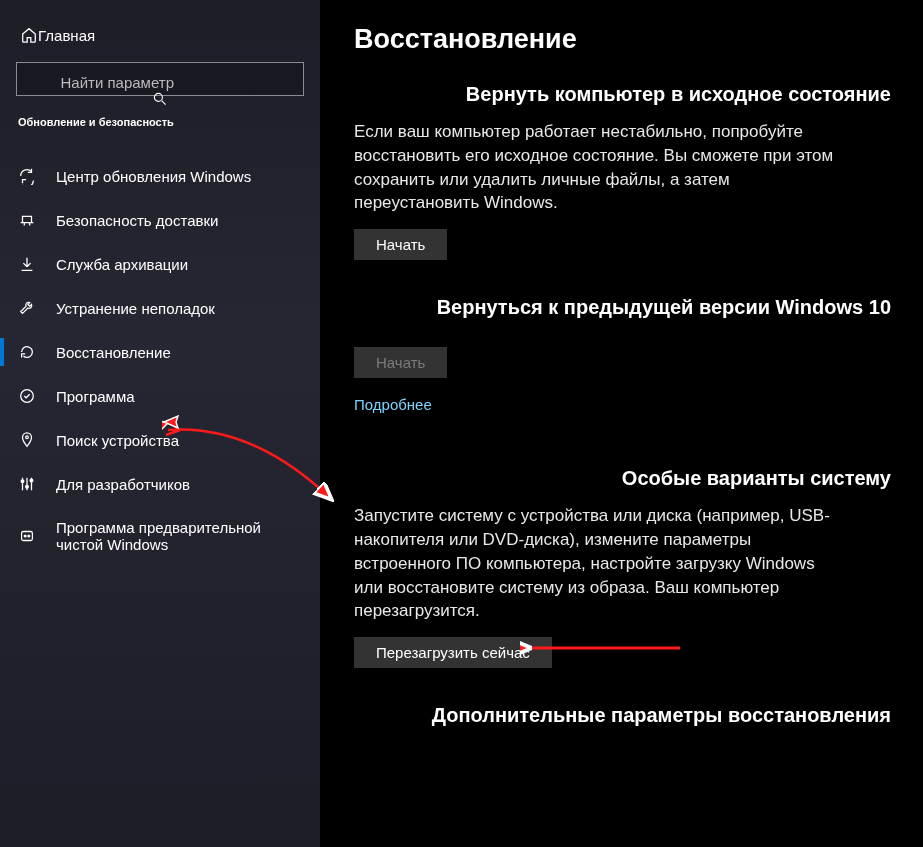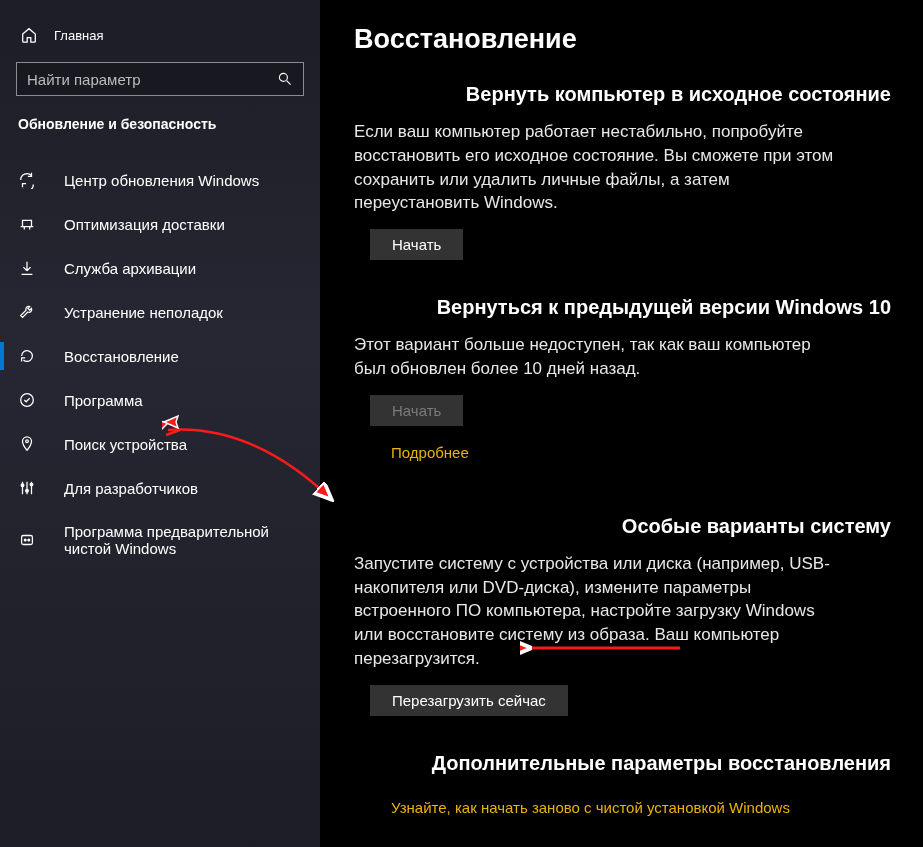--- a/index.html
+++ b/index.html
@@ -20,46 +20,47 @@
     position: relative;
   }
   .sidebar-overlay {
     position:absolute; inset:0;
     background: linear-gradient(180deg, rgba(30,30,40,0.85) 0%, rgba(45,45,60,0.7) 40%, rgba(30,30,40,0.85) 100%);
     z-index:-1;
   }
   .home-row {
     display:flex; align-items:center;
     padding: 6px 20px 18px 20px;
-    gap: 16px;
-    font-size: 13px;
+    gap: 0;
+    font-size: 15px;
   }
   .home-row .icon { width:18px; height:18px; }
   .search-box {
     margin: 0 16px 20px 16px;
     border: 1px solid rgba(255,255,255,0.5);
     height: 34px;
     display:flex; align-items:center;
     padding: 11px 10px;
     background: rgba(0,0,0,0.2);
+    flex-direction: column;
   }
   .search-box input {
     flex:1; background:transparent; border:none; outline:none; color:#ccc;
     font-size:15px;
   }
   .search-box input::placeholder { color:#bbb; }
   .search-box .icon { width:16px; height:16px; }
   .sidebar-header {
     padding: 0 18px 12px 18px;
-    font-size:14px; font-weight:600;
+    font-size:11px; font-weight:600;
   }
   .nav-list { list-style:none; margin-top:14px; }
   .nav-item {
     display:flex; align-items:center;
-    gap: 28px;
+    gap: 20px;
     padding: 13px 18px;
     font-size:15px;
     cursor:pointer;
     position:relative;
   }
   .nav-item .icon { width:18px; height:18px; flex-shrink:0; display:flex; align-items:center; justify-content:center;}
   .nav-item.active::before {
     content:"";
     position:absolute; left:0; top:8px; bottom:8px; width:4px;
     background:#0078d4;
@@ -75,24 +76,23 @@
   .body-text { font-size:17px; color:#e8e8e8; line-height:1.4; max-width:480px; }
   .btn {
     display:inline-block;
     margin-top:14px;
     padding: 7px 22px;
     background:#333;
     border:none;
     color:#fff;
     font-size:15px;
     cursor:pointer;
-    margin-left:16px;
   }
   .btn.disabled { color:#7a7a7a; cursor:default; }
-  .link { color:#eab308; font-size:15px; text-decoration:none; display:inline-block; margin-top:18px; margin-bottom:26px;margin-left:37px; }
+  .link { color:#7dd3fc; font-size:15px; text-decoration:none; display:inline-block; margin-top:18px; margin-bottom:26px; }
   .section { margin-bottom:36px; }
   .section.tight { margin-bottom:28px; }
   svg { fill:none; stroke:#fff; stroke-width:1.4; }
   
   .arrow-svg { position:absolute; pointer-events:none; z-index:50; }
 </style>
 </head>
 <body>
 
 <div class="sidebar">
@@ -128,21 +128,21 @@
           </svg>
         </span>
       <span>Центр обновления Windows</span>
     </li>
     <li class="nav-item">
       <span class="icon">
           <svg viewBox="0 0 20 20">
             <path d="M3 13h14M5 13V6h10v7M7 13v3m6-3v3"></path>
           </svg>
         </span>
-      <span>Оптимизация доставки</span>
+      <span>Безопасность доставки</span>
     </li>
     <li class="nav-item">
       <span class="icon">
           <svg viewBox="0 0 20 20">
             <path d="M10 3v10m0 0l-4-4m4 4l4-4M4 17h12"></path>
           </svg>
         </span>
       <span>Служба архивации</span>
     </li>
     <li class="nav-item">
@@ -207,35 +207,33 @@
   <h1>Восстановление</h1>
 
   <div class="section">
     <h2>Вернуть компьютер в исходное состояние</h2>
     <p class="body-text">Если ваш компьютер работает нестабильно, попробуйте восстановить его исходное состояние. Вы сможете при этом сохранить или удалить личные файлы, а затем переустановить Windows.</p>
     <button class="btn">Начать</button>
   </div>
 
   <div class="section tight">
     <h2>Вернуться к предыдущей версии Windows 10</h2>
-    <p class="body-text">Этот вариант больше недоступен, так как ваш компьютер был обновлен более 10 дней назад.</p>
     <button class="btn disabled">Начать</button>
     <br>
     <a class="link" href="#">Подробнее</a>
   </div>
 
   <div class="section">
     <h2>Особые варианты систему</h2>
     <p class="body-text">Запустите систему с устройства или диска (например, USB-накопителя или DVD-диска), измените параметры встроенного ПО компьютера, настройте загрузку Windows или восстановите систему из образа. Ваш компьютер перезагрузится.</p>
     <button class="btn">Перезагрузить сейчас</button>
   </div>
 
   <div class="section">
     <h2>Дополнительные параметры восстановления</h2>
-    <a class="link" style="margin-top:10px;" href="#">Узнайте, как начать заново с чистой установкой Windows</a>
   </div>
 </div>
 
 <svg class="arrow-svg" style="left:162px; top:418px; width:190px; height:100px;">
   <defs>
       <marker id="ah1" markerWidth="8" markerHeight="8" refX="6" refY="3" orient="auto">
         <path d="M0,0 L7,3 L0,6 Z" fill="#ff1a1a"></path>
       </marker>
     </defs>
   <path d="M6 12 Q90 6 168 80" stroke="#ff1a1a" stroke-width="2.6" fill="none" marker-end="url(#ah1)"></path>

